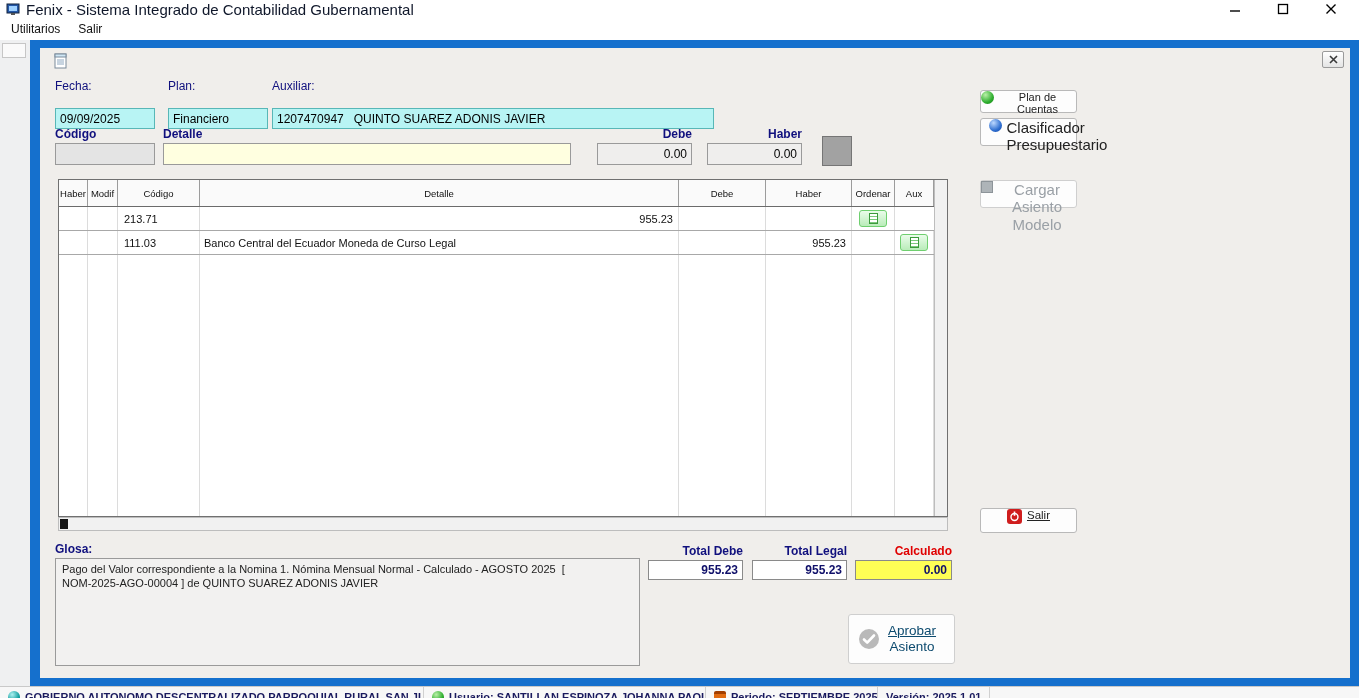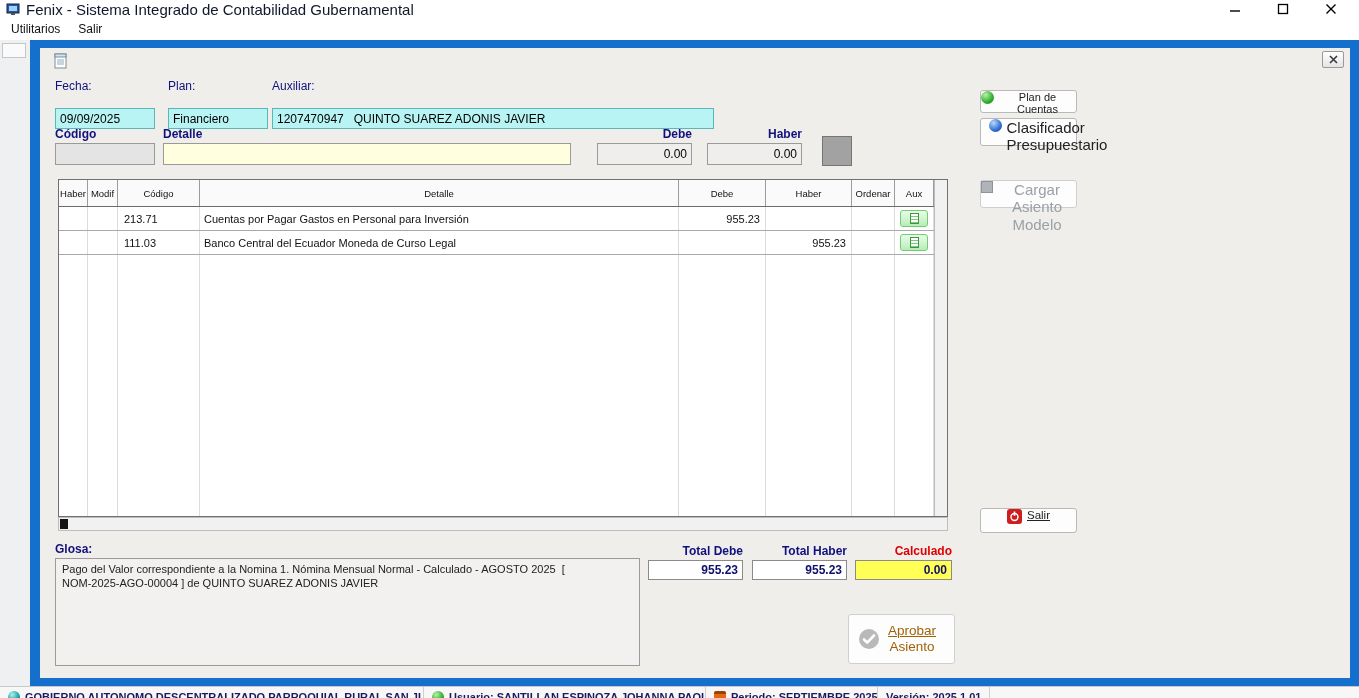--- a/index.html
+++ b/index.html
@@ -69,21 +69,21 @@
   .btn-plan { top:42px; height:23px; }
   .btn-clasif { top:70px; height:28px; }
   .btn-cargar { top:132px; height:28px; color:#9aa0a6; border-color:#cfcfcf; }
   .btn-cargar .u { }
   .gray-box-icon { width:12px; height:12px; background:#aeb4b8; border:1px solid #8d9499; flex:0 0 auto; }
   .btn-salir { top:460px; height:25px; }
   .btn-salir .salir-label { text-decoration:underline; font-size:11.5px; }
 
   
   .approve { position:absolute; left:808px; top:566px; width:107px; height:50px; background:#fdfdfd; border:1px solid #cfcfcf; border-radius:3px; display:flex; align-items:center; gap:8px; padding-left:9px; cursor:default; }
-  .approve-text { font-size:13.5px; color:#a16207; line-height:1.2; }
+  .approve-text { font-size:13.5px; color:#0c4a6e; line-height:1.2; }
   .approve-text .u { text-decoration:underline; }
 
   
   .statusbar { position:absolute; left:0; top:686px; width:1359px; height:20px; background:#f7f7f7; border-top:1px solid #c9c9c9; display:flex; align-items:center; font-size:11px; font-weight:bold; color:#1a1a5e; overflow:hidden; }
   .sb-item { display:flex; align-items:center; gap:5px; padding:0 8px; height:100%; border-right:1px solid #d0d0d0; white-space:nowrap; overflow:hidden; }
   .sb-1 { width:424px; } .sb-2 { width:282px; } .sb-3 { width:172px; }
   .sb-icon { width:12px; height:12px; border-radius:50%; flex:0 0 auto; }
   .sb-icon.teal { background:radial-gradient(circle at 35% 30%, #aef0f0, #14a0a0 60%, #0a6a6a); }
   .sb-icon.green { background:radial-gradient(circle at 35% 30%, #b9f0a8, #2fae2f 60%, #0c7a0c); }
   .sb-icon.cal { border-radius:2px; background:#e06a10; border-top:3px solid #a33f00; }
@@ -178,21 +178,20 @@
           <div class="t-hcell">Debe</div>
           <div class="t-hcell">Haber</div>
           <div class="t-hcell">Ordenar</div>
           <div class="t-hcell">Aux</div>
         </div>
         <div>
             <div class="t-row filled">
               <div class="t-cell c-sm"></div>
               <div class="t-cell c-sm"></div>
               <div class="t-cell c-codigo">213.71</div>
-              <div class="t-cell c-detalle">Cuentas por Pagar Gastos en Personal para Inversión</div>
               <div class="t-cell c-num">955.23</div>
               <div class="t-cell c-num"></div>
               <div class="t-cell c-sm"></div>
               <div class="t-cell c-aux">
                 <button class="aux-btn">
                   <span class="aux-page"></span>
                 </button>
               </div>
             </div>
             <div class="t-row filled">
@@ -326,21 +325,21 @@
 
     <div class="hscroll">
       <div class="hthumb"></div>
     </div>
 
     <span class="lbl bold" style="left:15px; top:494px;">Glosa:</span>
     <div class="glosa-box">Pago del Valor correspondiente a la Nomina 1. Nómina Mensual Normal - Calculado - AGOSTO 2025  [
 NOM-2025-AGO-00004 ] de QUINTO SUAREZ ADONIS JAVIER</div>
 
     <span class="lbl bold right" style="left:608px; top:496px; width:95px;">Total Debe</span>
-    <span class="lbl bold right" style="left:712px; top:496px; width:95px;">Total Haber</span>
+    <span class="lbl bold right" style="left:712px; top:496px; width:95px;">Total Legal</span>
     <span class="lbl red right" style="left:815px; top:496px; width:97px;">Calculado</span>
     <input class="fld total" style="left: 608px; top: 512px; width: 95px; height: 20px;" readonly="" value="955.23">
     <input class="fld total" style="left: 712px; top: 512px; width: 95px; height: 20px;" readonly="" value="955.23">
     <input class="fld total dif" style="left: 815px; top: 512px; width: 97px; height: 20px;" readonly="" value="0.00">
 
     <button class="approve">
       <span style="display:flex;">
         <svg width="22" height="22" viewBox="0 0 22 22">
             <circle cx="11" cy="11" r="10" fill="#b9b9b9"></circle>
             <path d="M6 11.5 L9.2 14.7 L16 7.5" fill="none" stroke="#fff" stroke-width="2.6" stroke-linecap="round" stroke-linejoin="round"></path>

